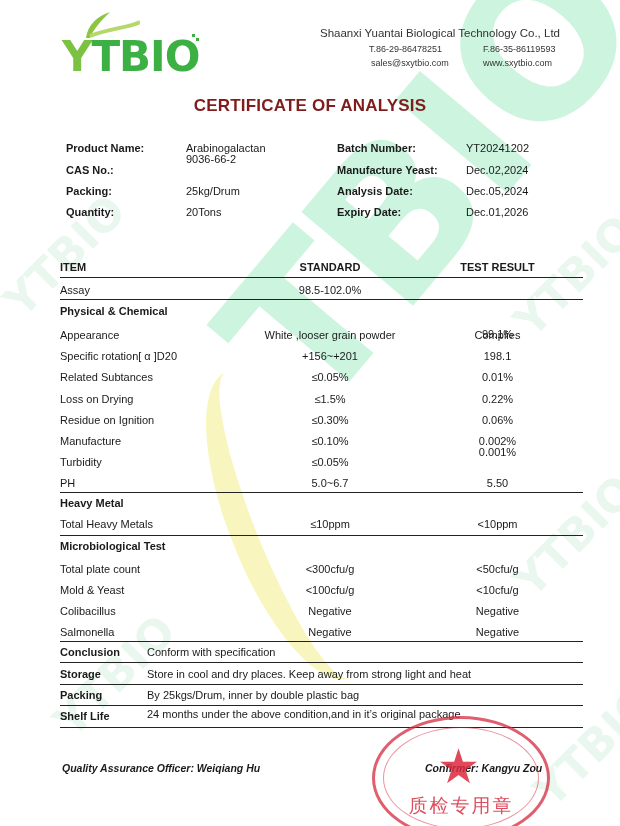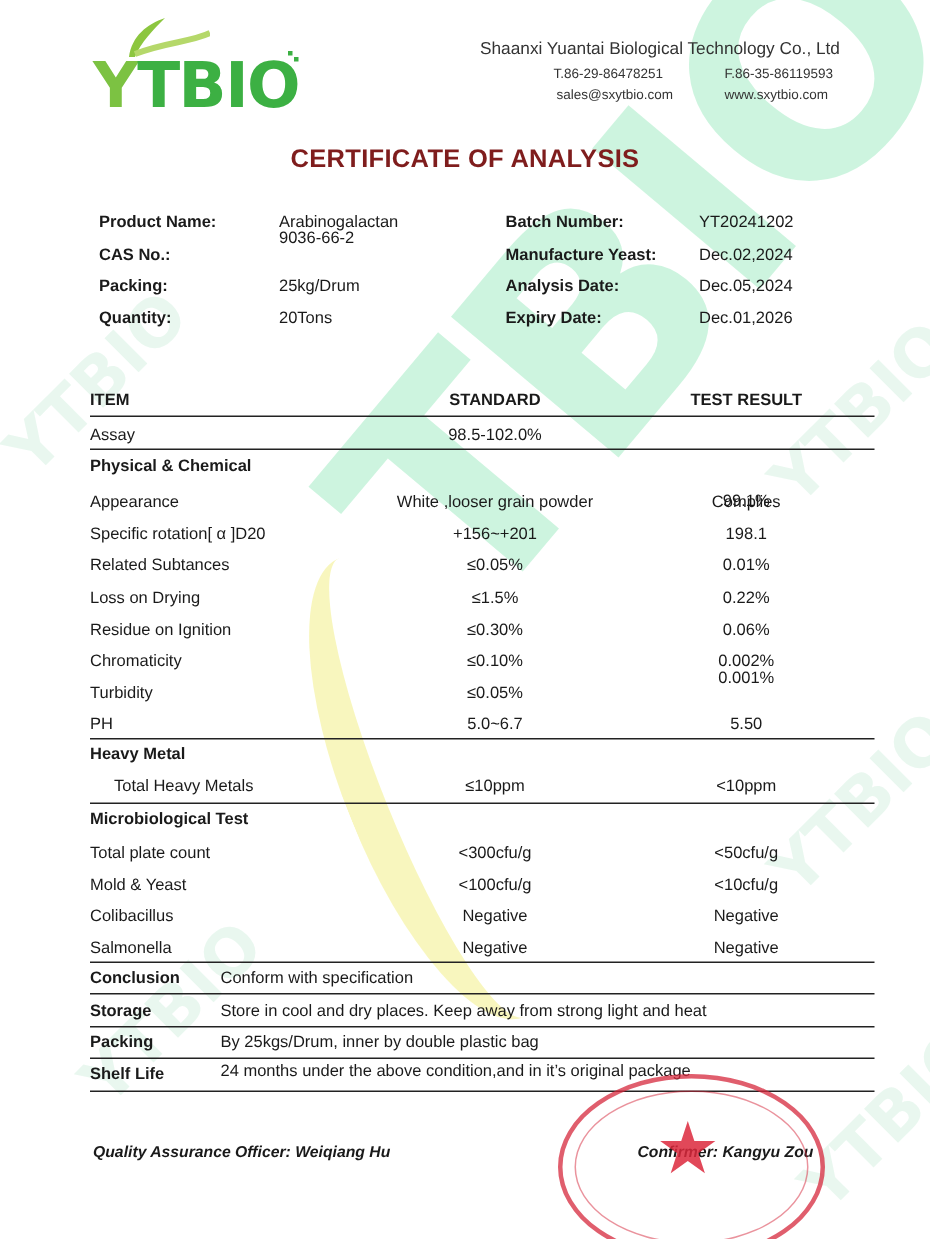--- a/index.html
+++ b/index.html
@@ -156,35 +156,35 @@
 <div class="cell c3" style="top:371px;">0.01%</div>
 
 <div class="cell c1" style="top:393px;">Loss on Drying</div>
 <div class="cell c2" style="top:393px;">≤1.5%</div>
 <div class="cell c3" style="top:393px;">0.22%</div>
 
 <div class="cell c1" style="top:414px;">Residue on Ignition</div>
 <div class="cell c2" style="top:414px;">≤0.30%</div>
 <div class="cell c3" style="top:414px;">0.06%</div>
 
-<div class="cell c1" style="top:435px;">Chromaticity</div>
+<div class="cell c1" style="top:435px;">Manufacture</div>
 <div class="cell c2" style="top:435px;">≤0.10%</div>
 <div class="cell c3" style="top:435px;">0.002%</div>
 
 <div class="cell c1" style="top:456px;">Turbidity</div>
 <div class="cell c2" style="top:456px;">≤0.05%</div>
 <div class="cell c3" style="top:446px;">0.001%</div>
 
 <div class="cell c1" style="top:477px;">PH</div>
 <div class="cell c2" style="top:477px;">5.0~6.7</div>
 <div class="cell c3" style="top:477px;">5.50</div>
 <div class="hr" style="top:492px;"></div>
 
 <div class="cell c1 bold" style="top:497px;">Heavy Metal</div>
-<div class="cell c1" style="top:518px;margin-left:16px;">Total Heavy Metals</div>
+<div class="cell c1" style="top:518px;">Total Heavy Metals</div>
 <div class="cell c2" style="top:518px;">≤10ppm</div>
 <div class="cell c3" style="top:518px;">&lt;10ppm</div>
 <div class="hr" style="top:535px;"></div>
 
 <div class="cell c1 bold" style="top:540px;">Microbiological Test</div>
 <div class="cell c1" style="top:563px;">Total plate count</div>
 <div class="cell c2" style="top:563px;">&lt;300cfu/g</div>
 <div class="cell c3" style="top:563px;">&lt;50cfu/g</div>
 
 <div class="cell c1" style="top:584px;">Mold &amp; Yeast</div>
@@ -215,13 +215,14 @@
 <div class="cell c1 bold" style="top:710px;">Shelf Life</div>
 <div class="cell c-val" style="top:708px;">24 months under the above condition,and in it’s original package</div>
 <div class="hr" style="top:727px;"></div>
 
 <div class="abs sig" style="left:62px;top:762px;">Quality Assurance Officer: Weiqiang Hu</div>
 <div class="abs sig" style="left:425px;top:762px;">Confirmer: Kangyu Zou</div>
 
 <div class="abs stamp">
   <div class="stamp-inner"></div>
   <div class="stamp-star">★</div>
+  <div class="stamp-bottom">质检专用章</div>
 </div>
 
 </body></html>

